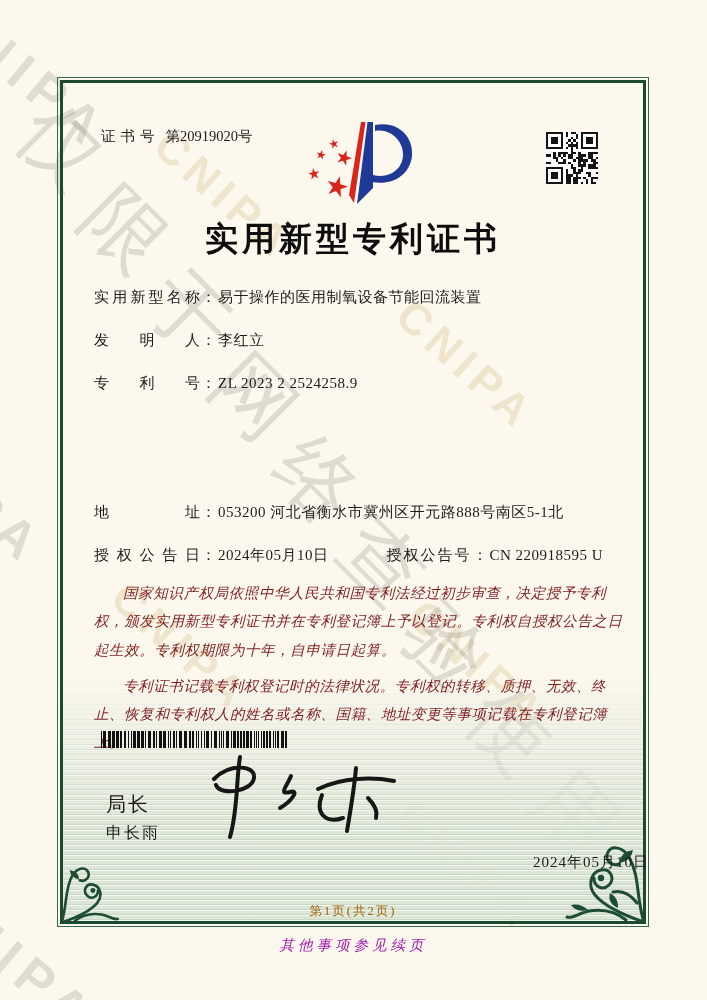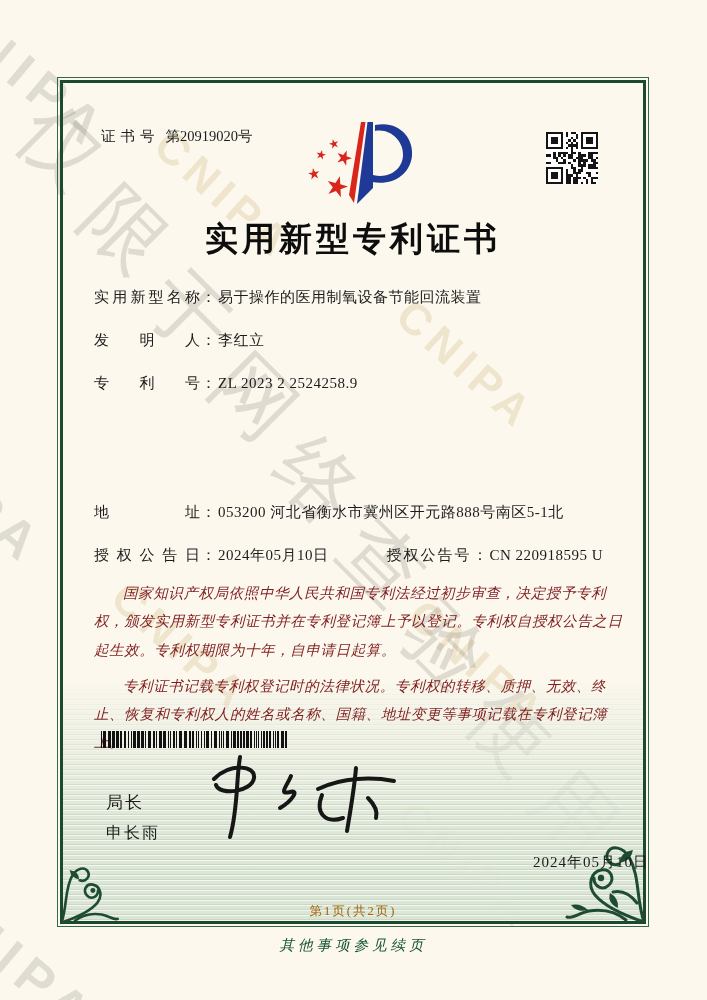--- a/index.html
+++ b/index.html
@@ -95,35 +95,35 @@
   .grant2 .flabel { width:auto; letter-spacing:2px; }
 
   .paras { position:absolute; left:31px; top:496px; width:538px; }
   .paras p {
     font-size:14.5px; line-height:1.95; text-indent:2em;
     font-style:italic; color:#7f1d1d; letter-spacing:0.6px; margin-bottom:8px;
   }
 
   .barcode { position:absolute; left:38px; top:648px; width:190px; height:17px; }
 
-  .sig-title { position:absolute; left:43px; top:708px; font-size:17px; letter-spacing:2px;
+  .sig-title { position:absolute; left:43px; top:708px; font-size:20px; letter-spacing:2px;
     font-family:"Liberation Sans","DejaVu Sans",sans-serif; }
   .sig-name  { position:absolute; left:43px; top:740px; font-size:16px; letter-spacing:2px;
     font-family:"Liberation Sans","DejaVu Sans",sans-serif; }
   .sig-script { position:absolute; left:133px; top:668px; }
 
   .issue-date { position:absolute; left:423px; top:770px; width:210px; text-align:center;
     font-size:15px; letter-spacing:1px; }
 
   .page-no { position:absolute; left:0; right:0; top:820px; text-align:center;
     font-size:12.5px; letter-spacing:2px; color:#a16207; }
 
   .footer-note {
     position:absolute; left:0; right:0; top:936px; text-align:center; z-index:4;
-    font-size:14.5px; font-style:italic; letter-spacing:4px; color:#14532d;
+    font-size:14.5px; font-style:italic; letter-spacing:4px; color:#a21caf;
   }
 </style>
 </head>
 <body>
 
 <div class="wm wm-cnipa-gray g1">CNIPA</div>
 <div class="wm wm-cnipa-gray g2">CNIPA</div>
 <div class="wm wm-cnipa-gray g3">CNIPA</div>
 <div class="wm wm-cnipa-tan t1">CNIPA</div>
 <div class="wm wm-cnipa-tan t2">CNIPA</div>

